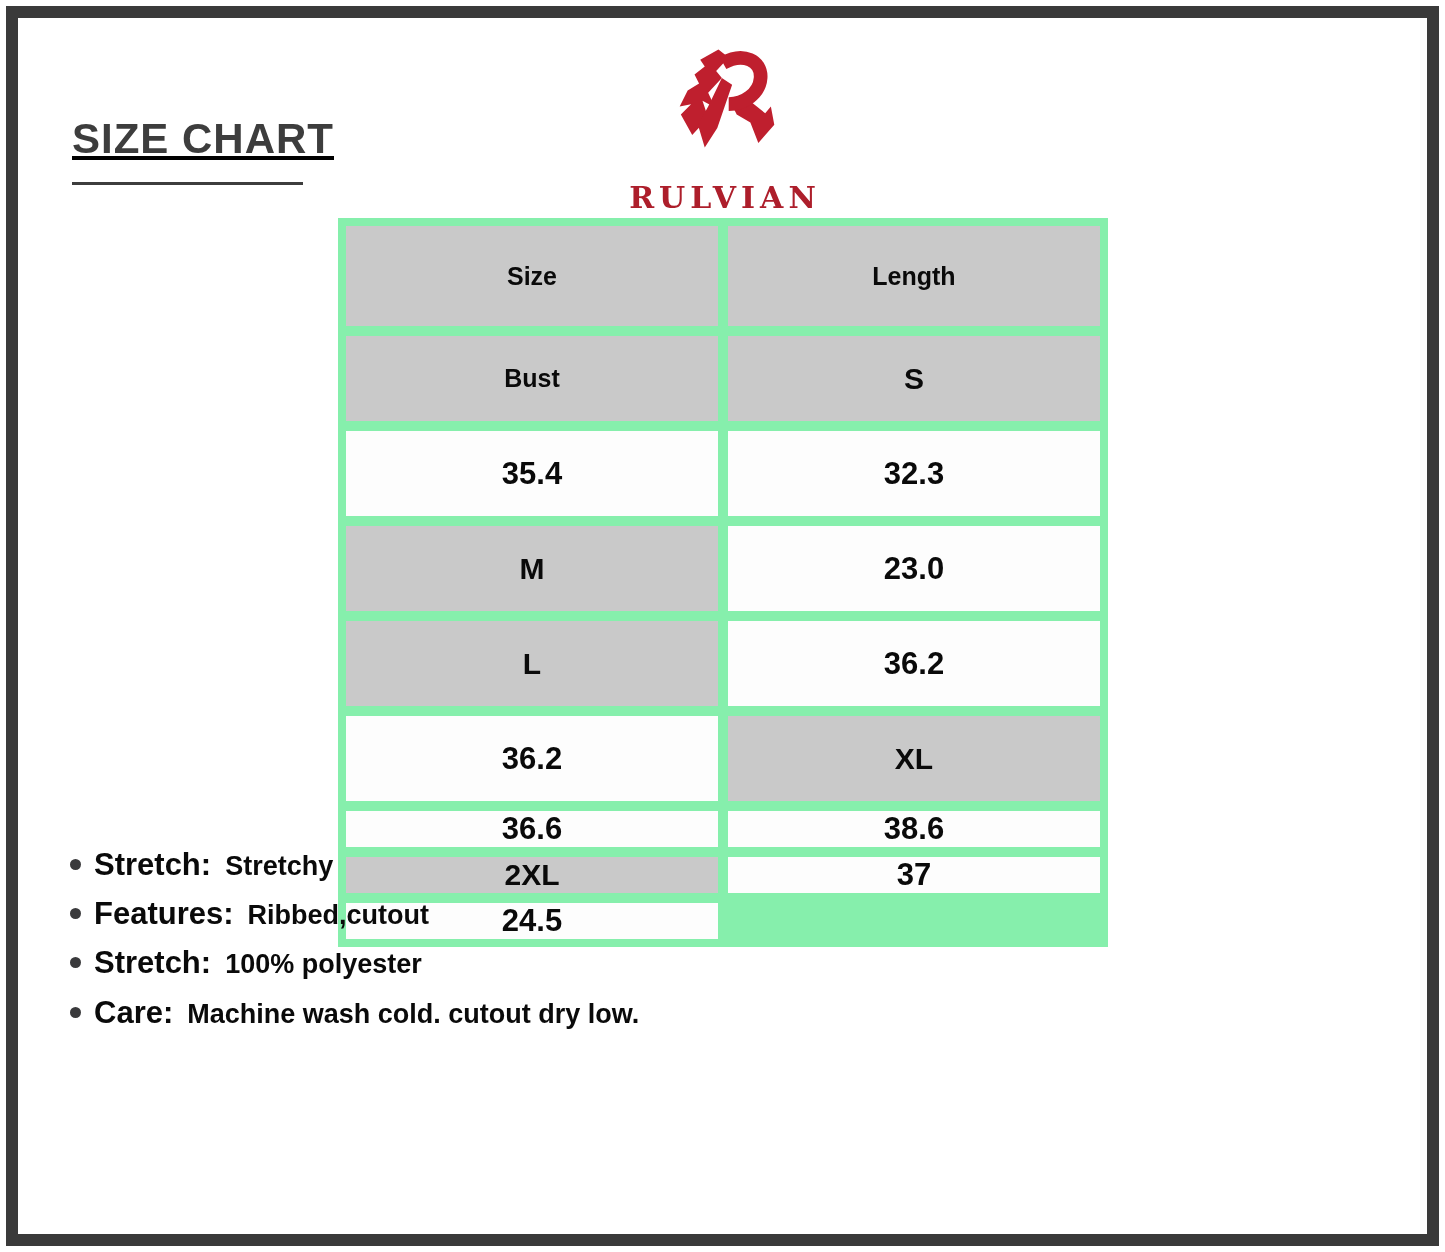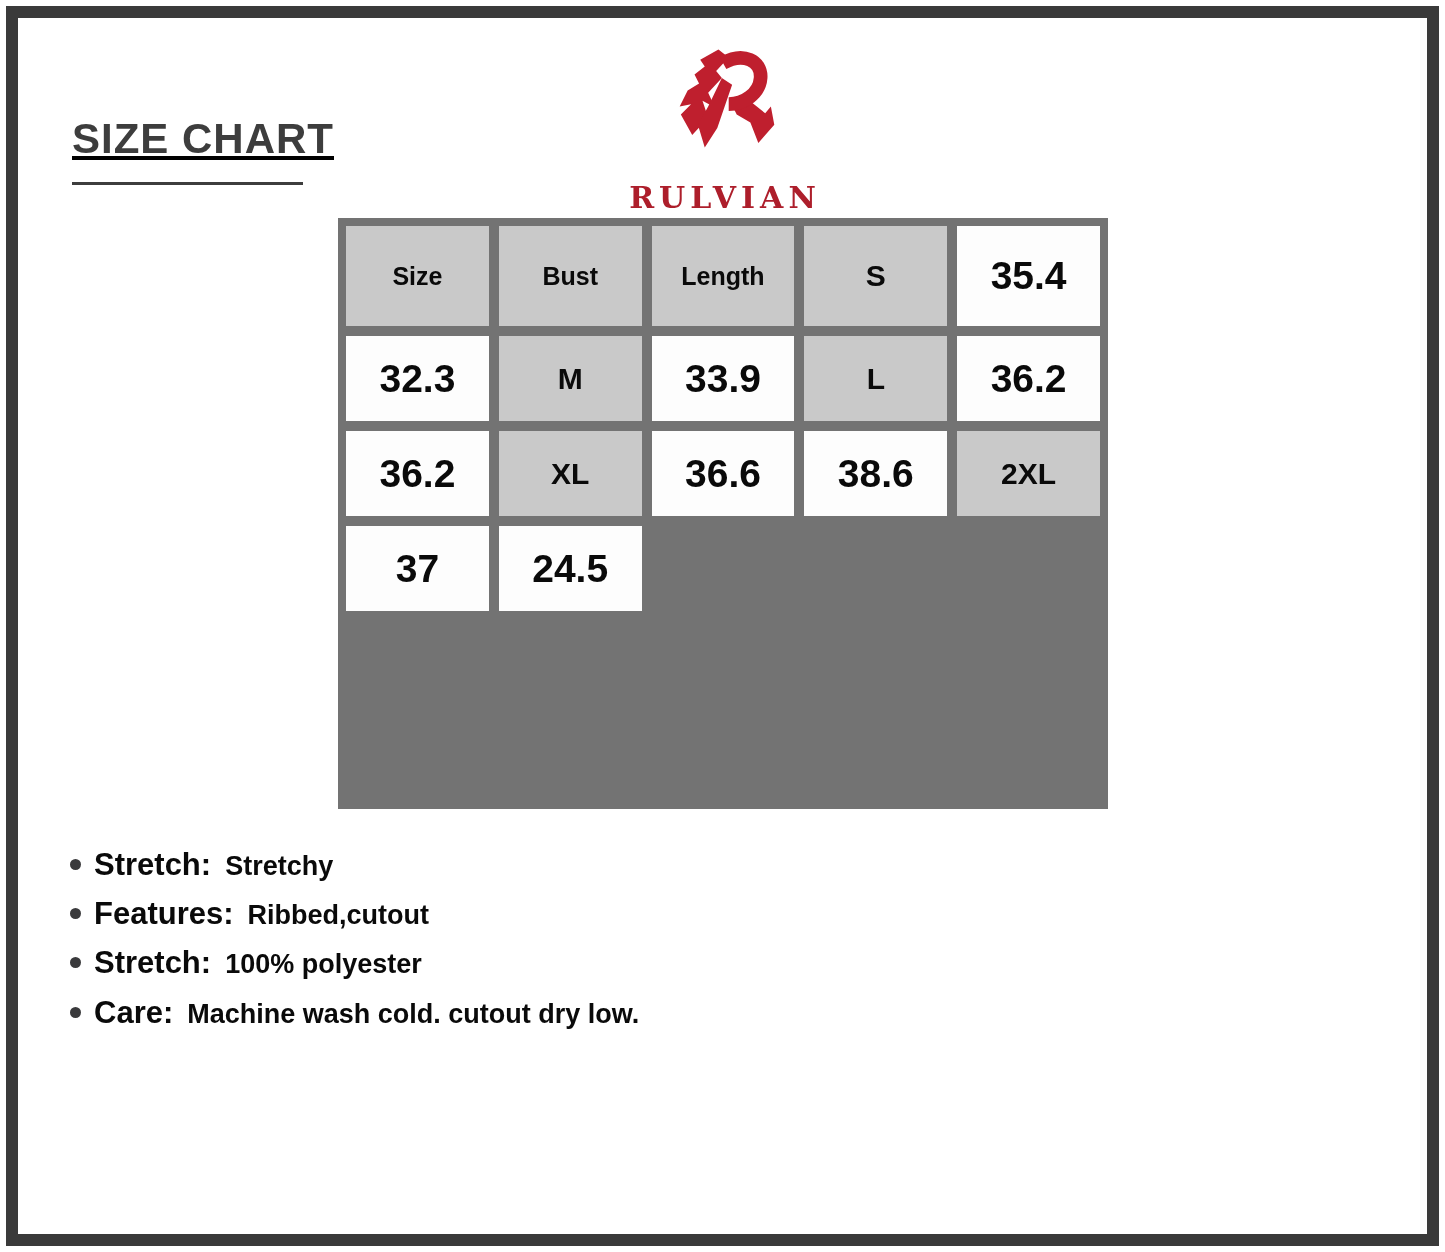--- a/index.html
+++ b/index.html
@@ -45,35 +45,35 @@
     font-size: 30px;
     letter-spacing: 5px;
     text-indent: 5px;
     color: #ad1e2b;
   }
 
   
   .size-table {
     position: absolute; left: 338px; top: 218px;
     width: 754px;
-    background: #737373;
+    background: #86efac;
     padding: 8px;
     display: grid;
-    grid-template-columns: repeat(5, 1fr);
+    grid-template-columns: repeat(2, 1fr);
     grid-template-rows: 100px repeat(5, 85px);
     gap: 10px;
   }
   .cell {
     display: flex; align-items: center; justify-content: center;
     color: #0a0a0a;
     font-weight: bold;
   }
   .cell.header { background: #c9c9c9; font-size: 25px; }
   .cell.rowlabel { background: #c9c9c9; font-size: 30px; }
-  .cell.value { background: #fdfdfd; font-size: 39px; }
+  .cell.value { background: #fdfdfd; font-size: 31px; }
 
   
   .details-list {
     position: absolute; left: 70px; top: 846px;
     list-style: none; margin: 0; padding: 0;
   }
   .detail-item {
     display: flex; align-items: baseline;
     margin-bottom: 12px;
   }
@@ -110,29 +110,29 @@
       <path d="M49,28 L58,34 L45,72 L34,89 L28,69 L37,53 Z"></path>
       <path d="M58,52 L72,47 L87,59 L92,53 L95,69 L81,85 L74,67 L62,60 Z"></path>
     </g>
     <path d="M50,15 C68,5 84,13 83,28 C82,42 68,51 55,51" fill="none" stroke-width="12" stroke="#bf1f2e"></path>
   </svg>
   <div class="brand-name">RULVIAN</div>
 </div>
 
 <div class="size-table">
   <div class="cell header">Size</div>
+  <div class="cell header">Length</div>
   <div class="cell header">Bust</div>
-  <div class="cell header">Length</div>
 
   <div class="cell rowlabel">S</div>
   <div class="cell value">35.4</div>
   <div class="cell value">32.3</div>
 
   <div class="cell rowlabel">M</div>
-  <div class="cell value">33.9</div>
+  <div class="cell value">23.0</div>
 
   <div class="cell rowlabel">L</div>
   <div class="cell value">36.2</div>
   <div class="cell value">36.2</div>
 
   <div class="cell rowlabel">XL</div>
   <div class="cell value">36.6</div>
   <div class="cell value">38.6</div>
 
   <div class="cell rowlabel">2XL</div>

